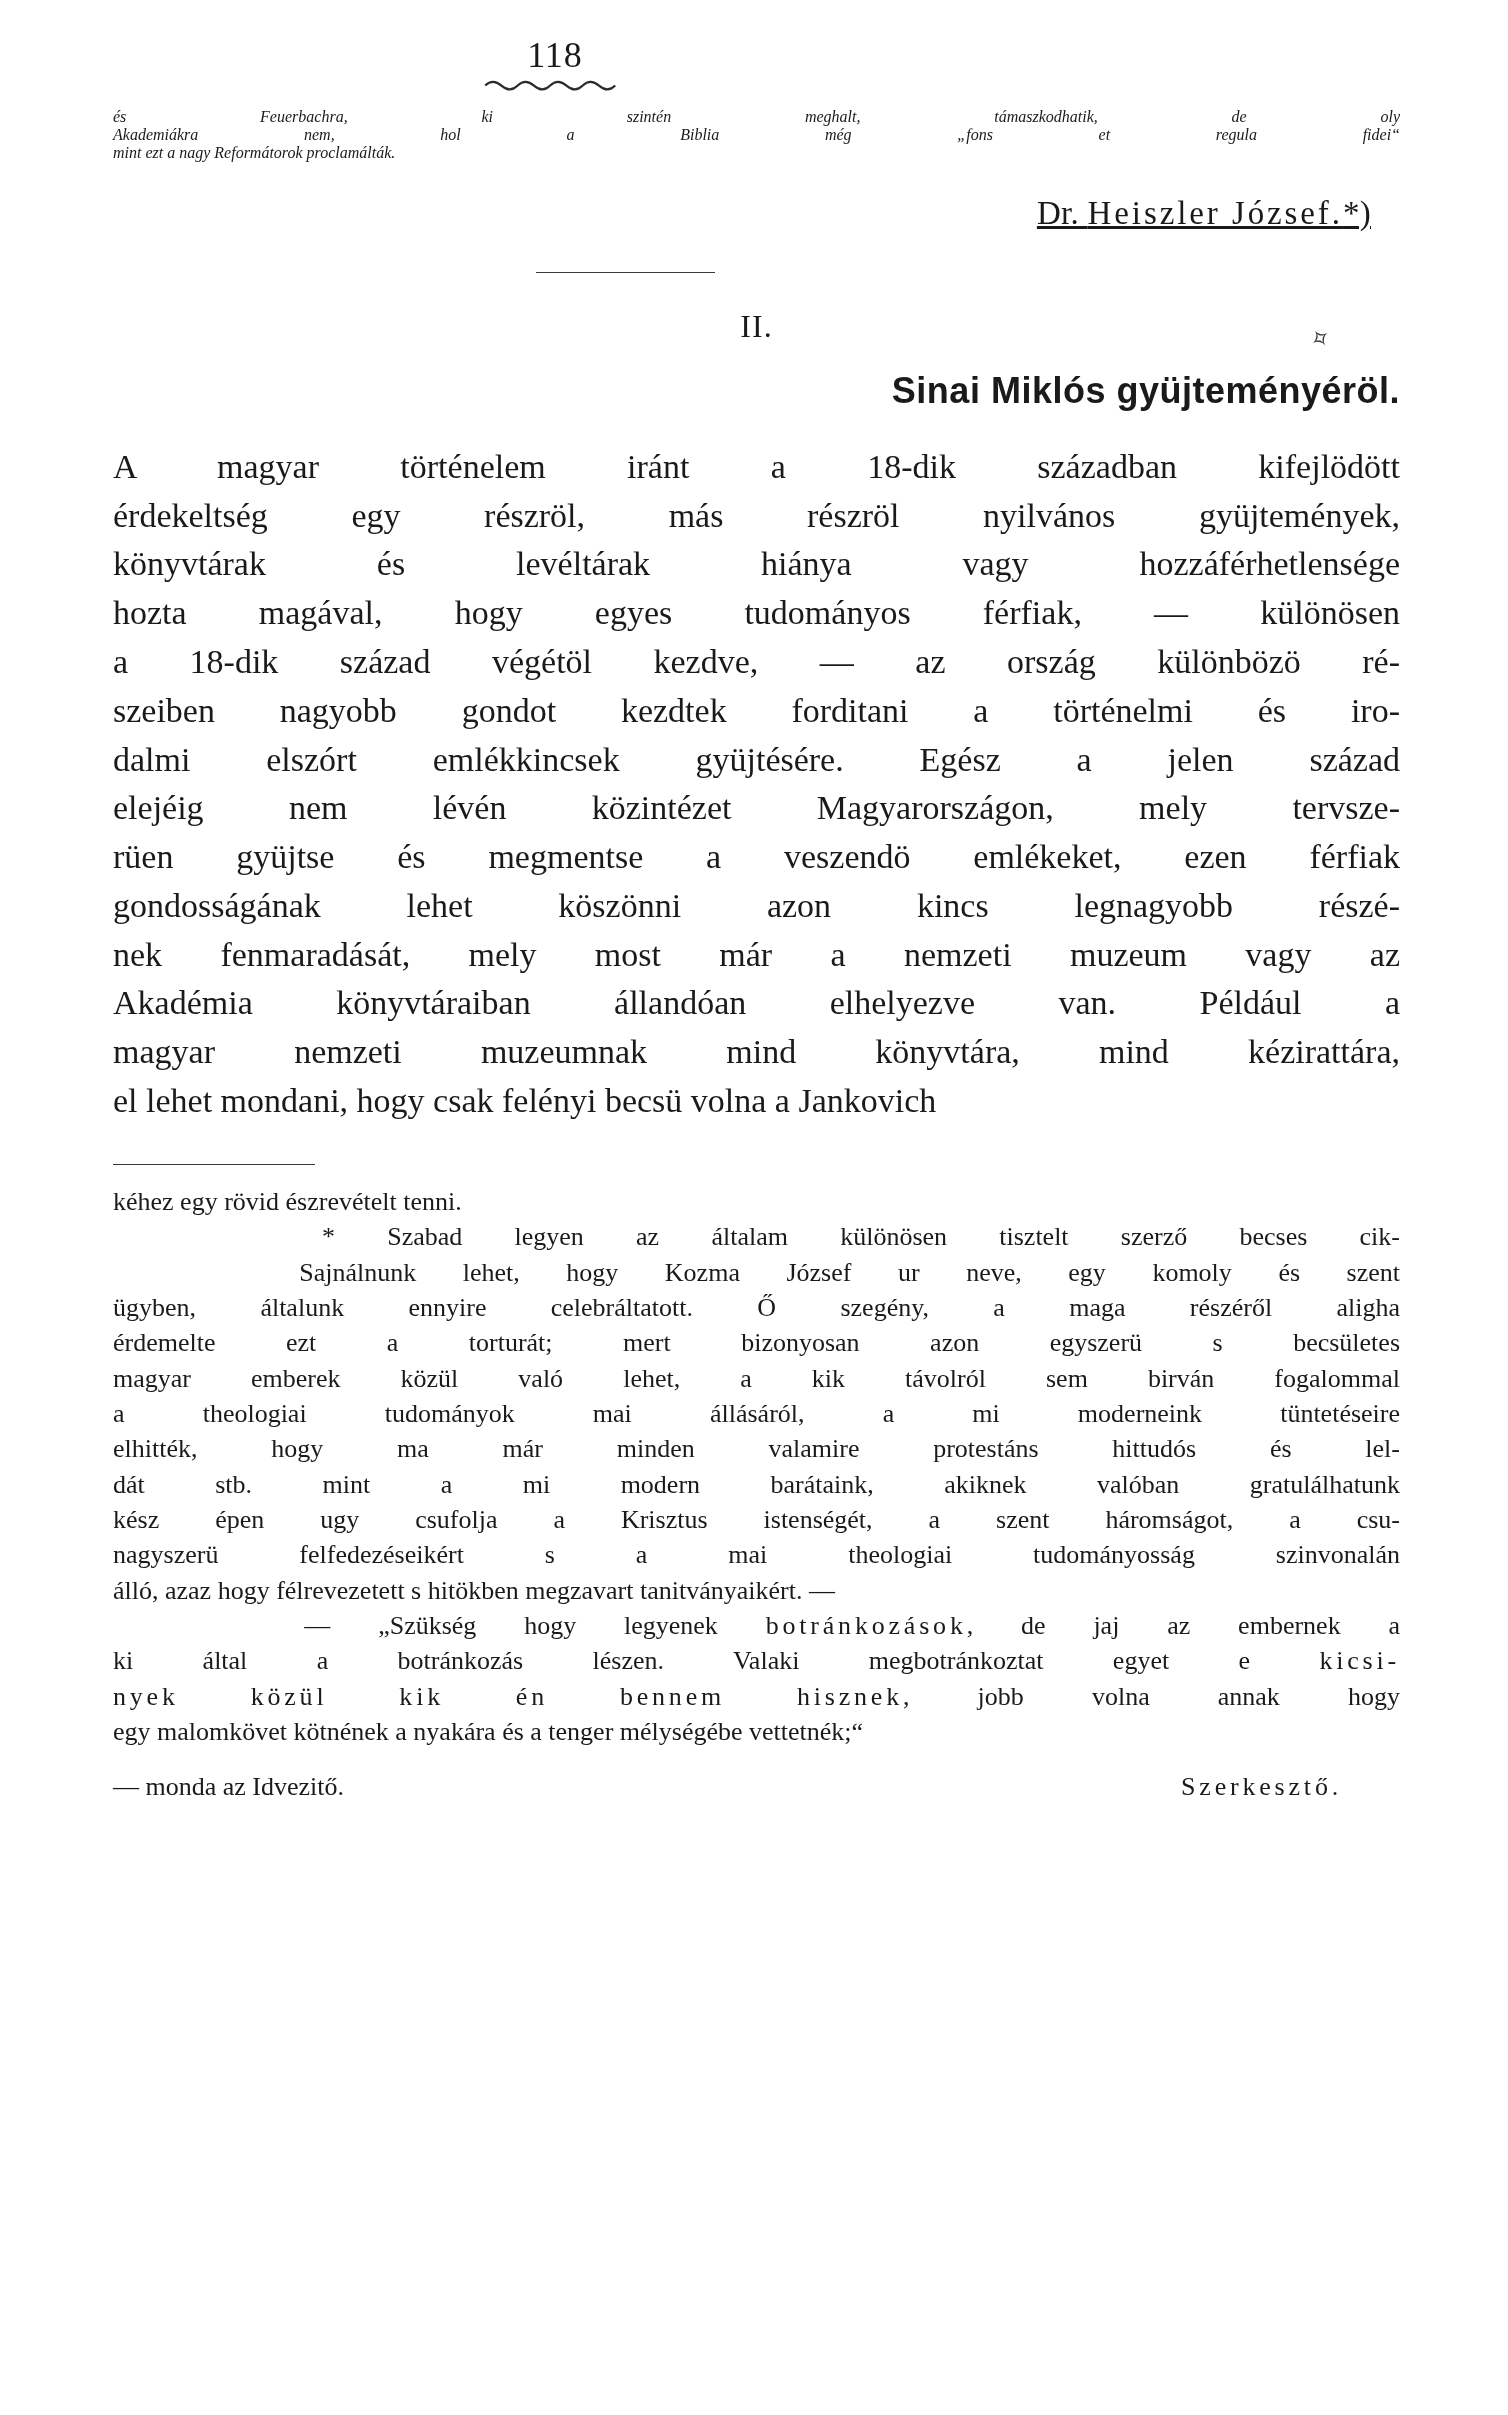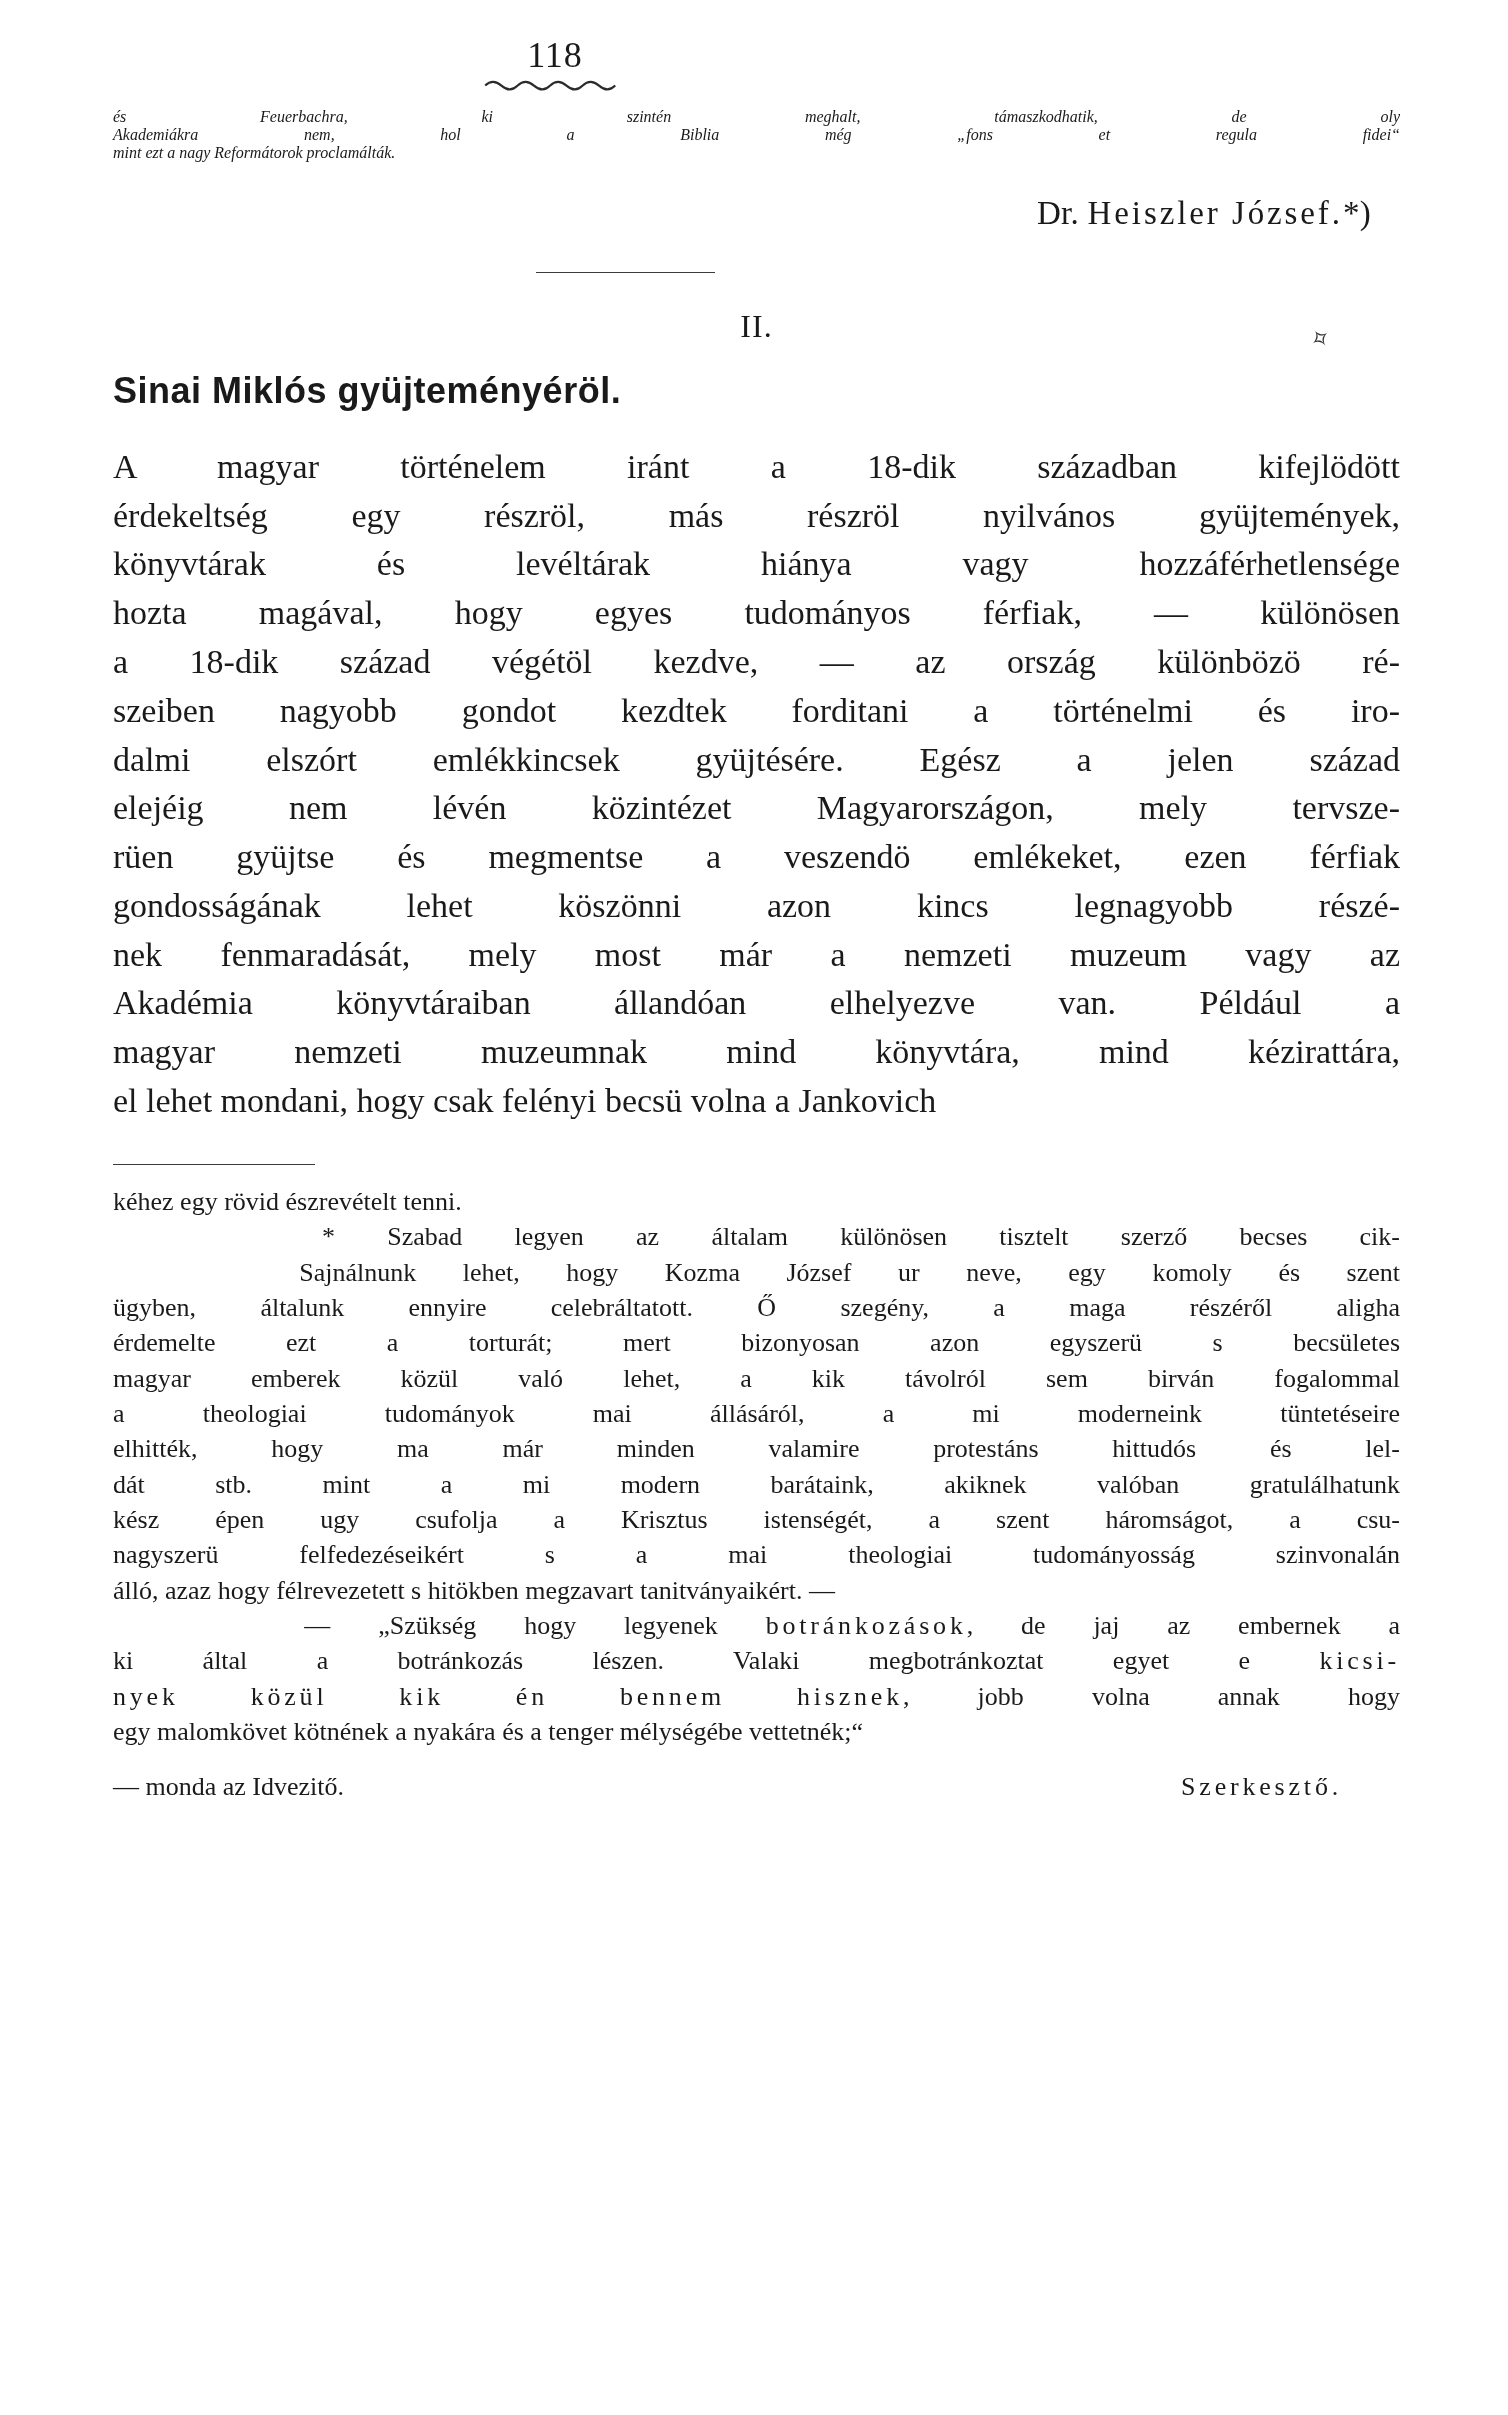--- a/index.html
+++ b/index.html
@@ -61,20 +61,21 @@
   .intro-para .l.last {
     text-align-last: left;
   }
 
   .byline {
     margin-top: 33px;
     text-align: right;
     font-size: 33px;
     padding-right: 29px;
     letter-spacing: 0.3px;
+    text-decoration: underline;
   }
   .byline .spaced {
     letter-spacing: 2.9px;
   }
   .dagger {
     position: absolute;
     right: 69px;
     top: 288px;
     font-size: 25px;
     color: #333;
@@ -89,21 +90,21 @@
     margin-left: 423px;
   }
 
   .section-num {
     text-align: center;
     font-size: 32px;
     margin-top: 35px;
     letter-spacing: 1px;
   }
   .section-title {
-    text-align: left;
+    text-align: right;
     font-size: 36px;
     font-weight: bold;
     font-family: "Liberation Sans", sans-serif;
     margin-top: 25px;
     letter-spacing: 0.5px;
   }
 
   .body-block {
     margin-top: 31px;
   }

